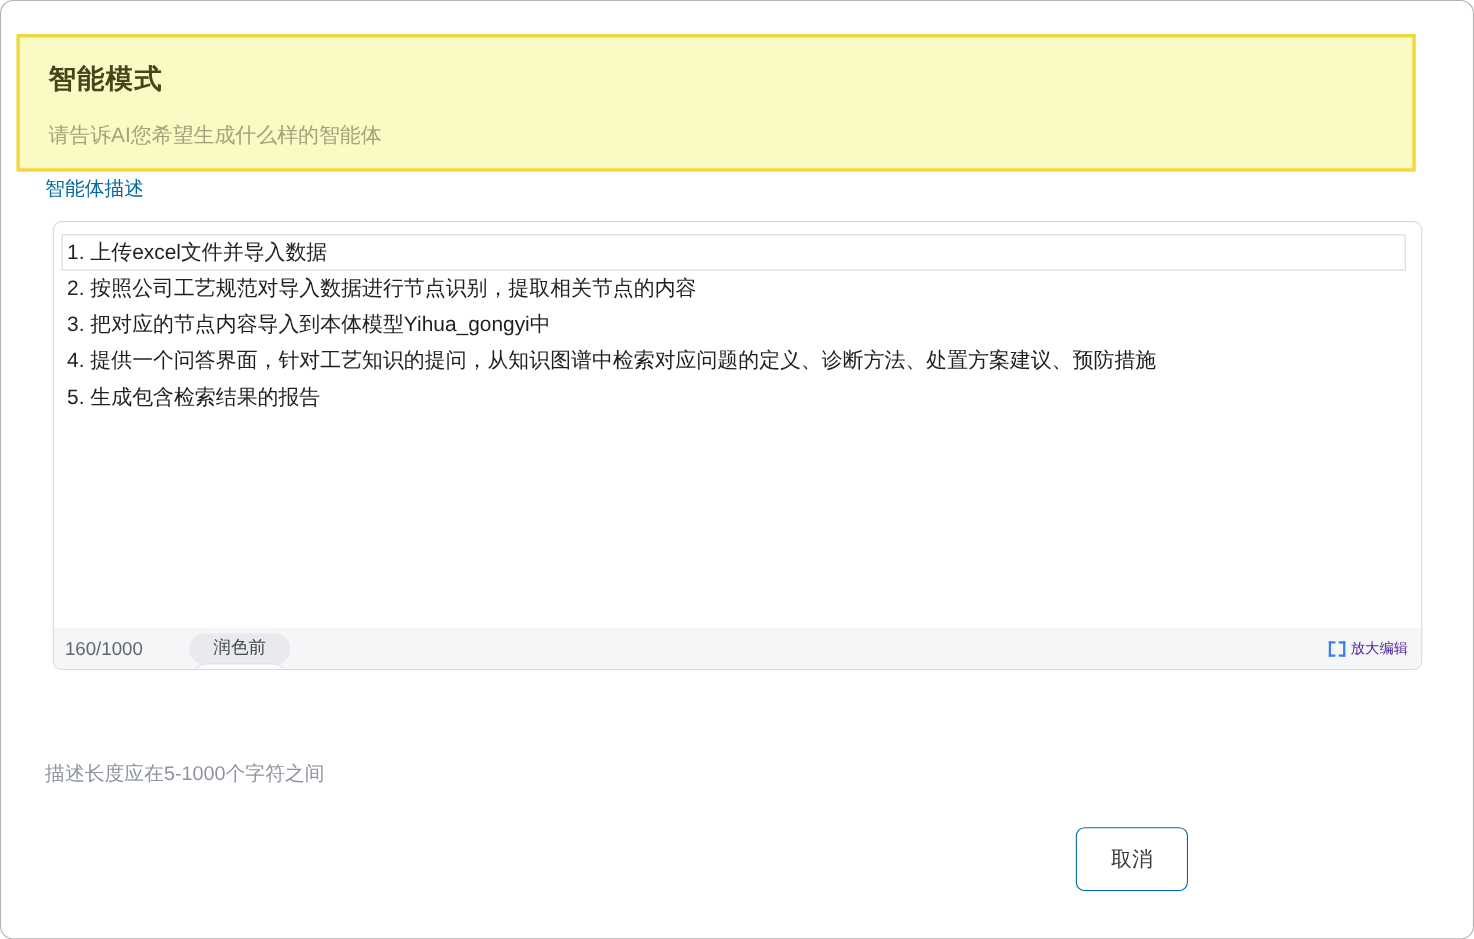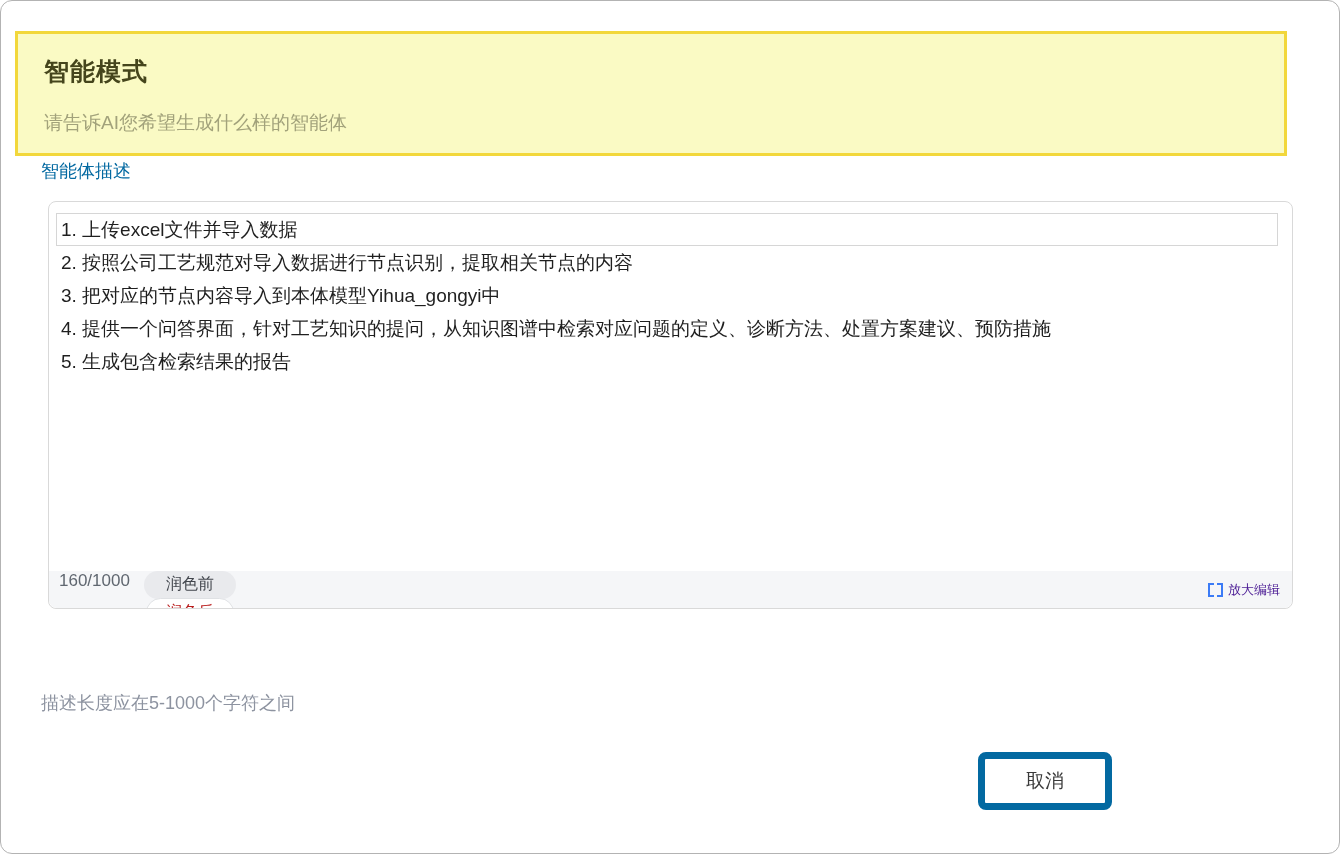--- a/index.html
+++ b/index.html
@@ -59,22 +59,23 @@
   .ta-line.highlight {
     border: 1px solid #d6d6d6;
     margin-right: 6px;
     padding-left: 4px;
     line-height: 31px;
   }
   .ta-footer {
     height: 37px;
     background: #f5f6f8;
     border-radius: 0 0 8px 8px;
-    display: flex; 
+    display: flex; align-items: center;
     padding: 0 12px 0 10px;
+    gap: 28px;
   }
   .char-count { font-size: 17px; color: #606770; }
   .toggle-group {
     margin-left: 14px;
     background: #e9eaed;
     border-radius: 999px;
     display: flex; align-items: center;
     height: 28px;
     padding: 0 2px;
     flex-direction: column;
@@ -113,23 +114,23 @@
   
   .btn {
     position: absolute; top: 751px; height: 58px;
     border-radius: 8px;
     font-size: 19px;
     display: flex; align-items: center; justify-content: center;
     cursor: pointer;
     font-family: "Liberation Sans", "DejaVu Sans", sans-serif;
   }
   .btn-cancel {
-    left: 977px; width: 134px;
+    left: 977px; width: 102px;
     background: #ffffff;
-    border: 7px solid #0369a1;
+    border: 1px solid #0369a1;
     color: #3a3a3a;
   }
   .btn-generate {
     left: 1116px; width: 178px;
     background: #2b63e0;
     border: none;
     color: #ffffff;
   }
 </style>
 </head>

